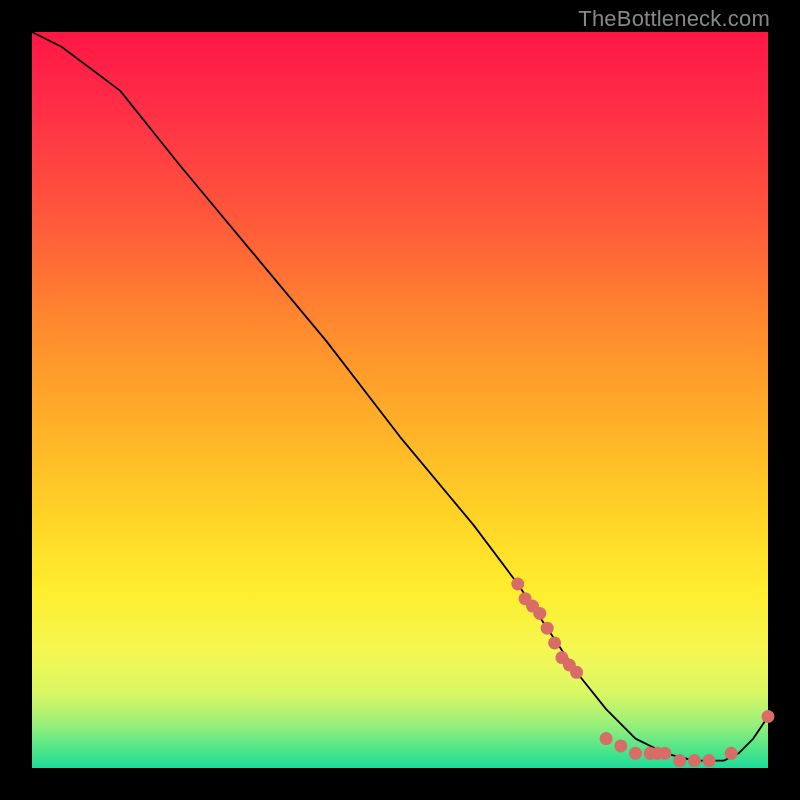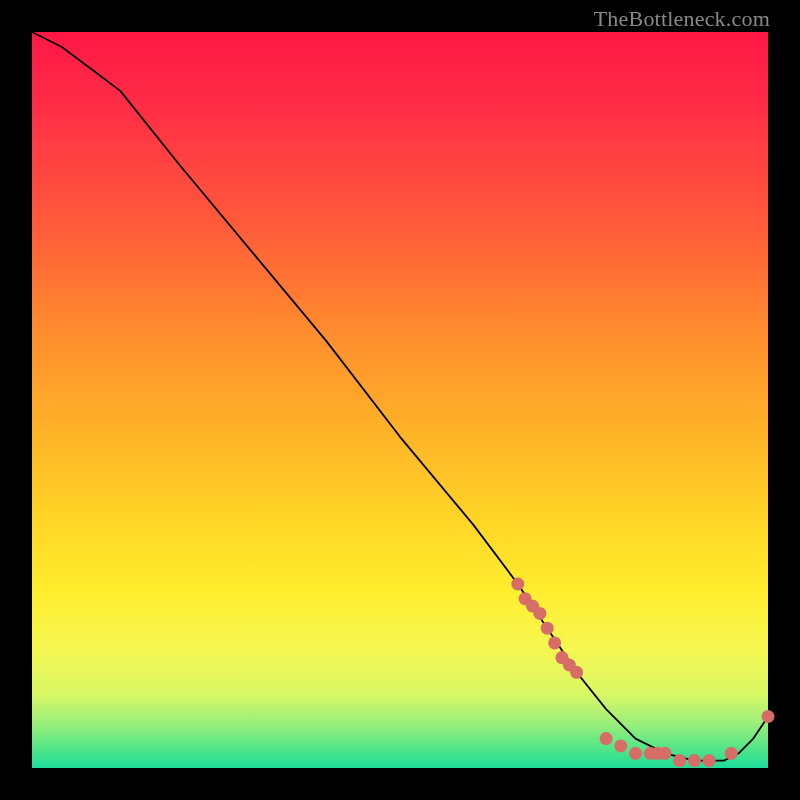--- a/index.html
+++ b/index.html
@@ -8,21 +8,20 @@
     width: 800px;
     height: 800px;
     background: #000;
     overflow: hidden;
     font-family: Arial, Helvetica, sans-serif;
   }
   .stage {
     position: relative;
     width: 800px;
     height: 684px;
-    font-family: Liberation Serif, serif;
   }
   .plot-area {
     position: absolute;
     left: 32px;
     top: 32px;
     width: 736px;
     height: 736px;
     
     background: linear-gradient(
       to bottom,

